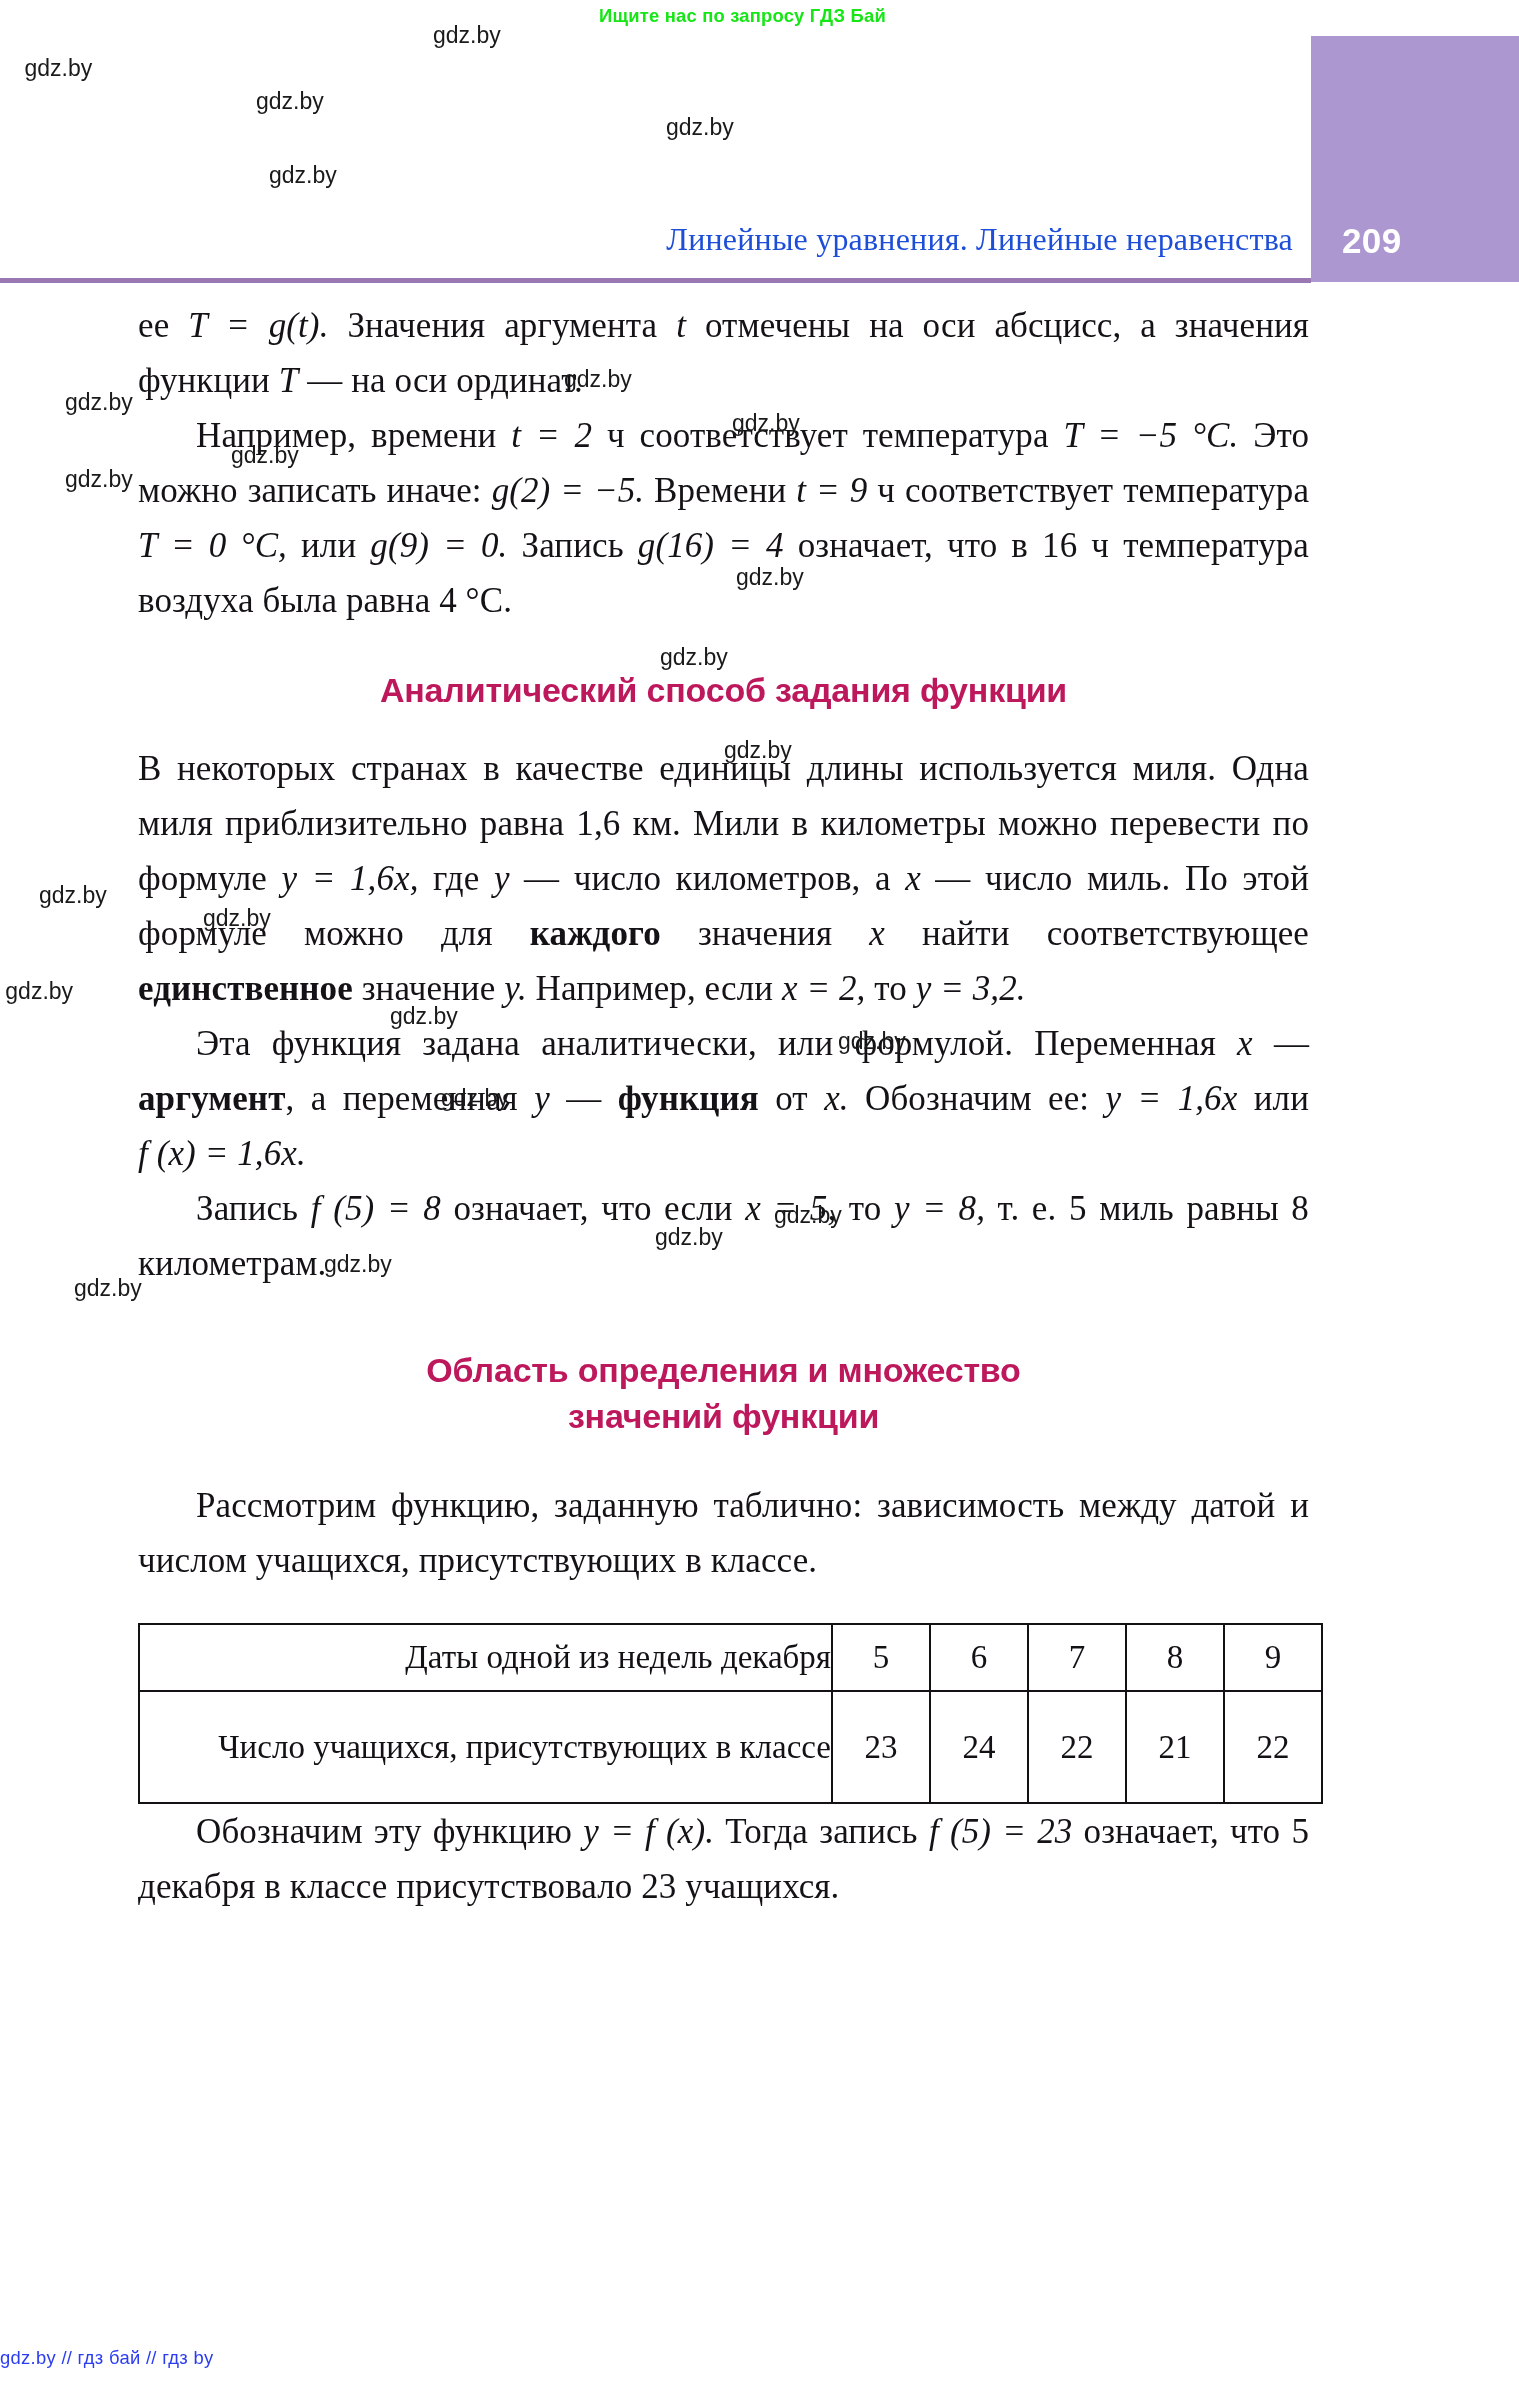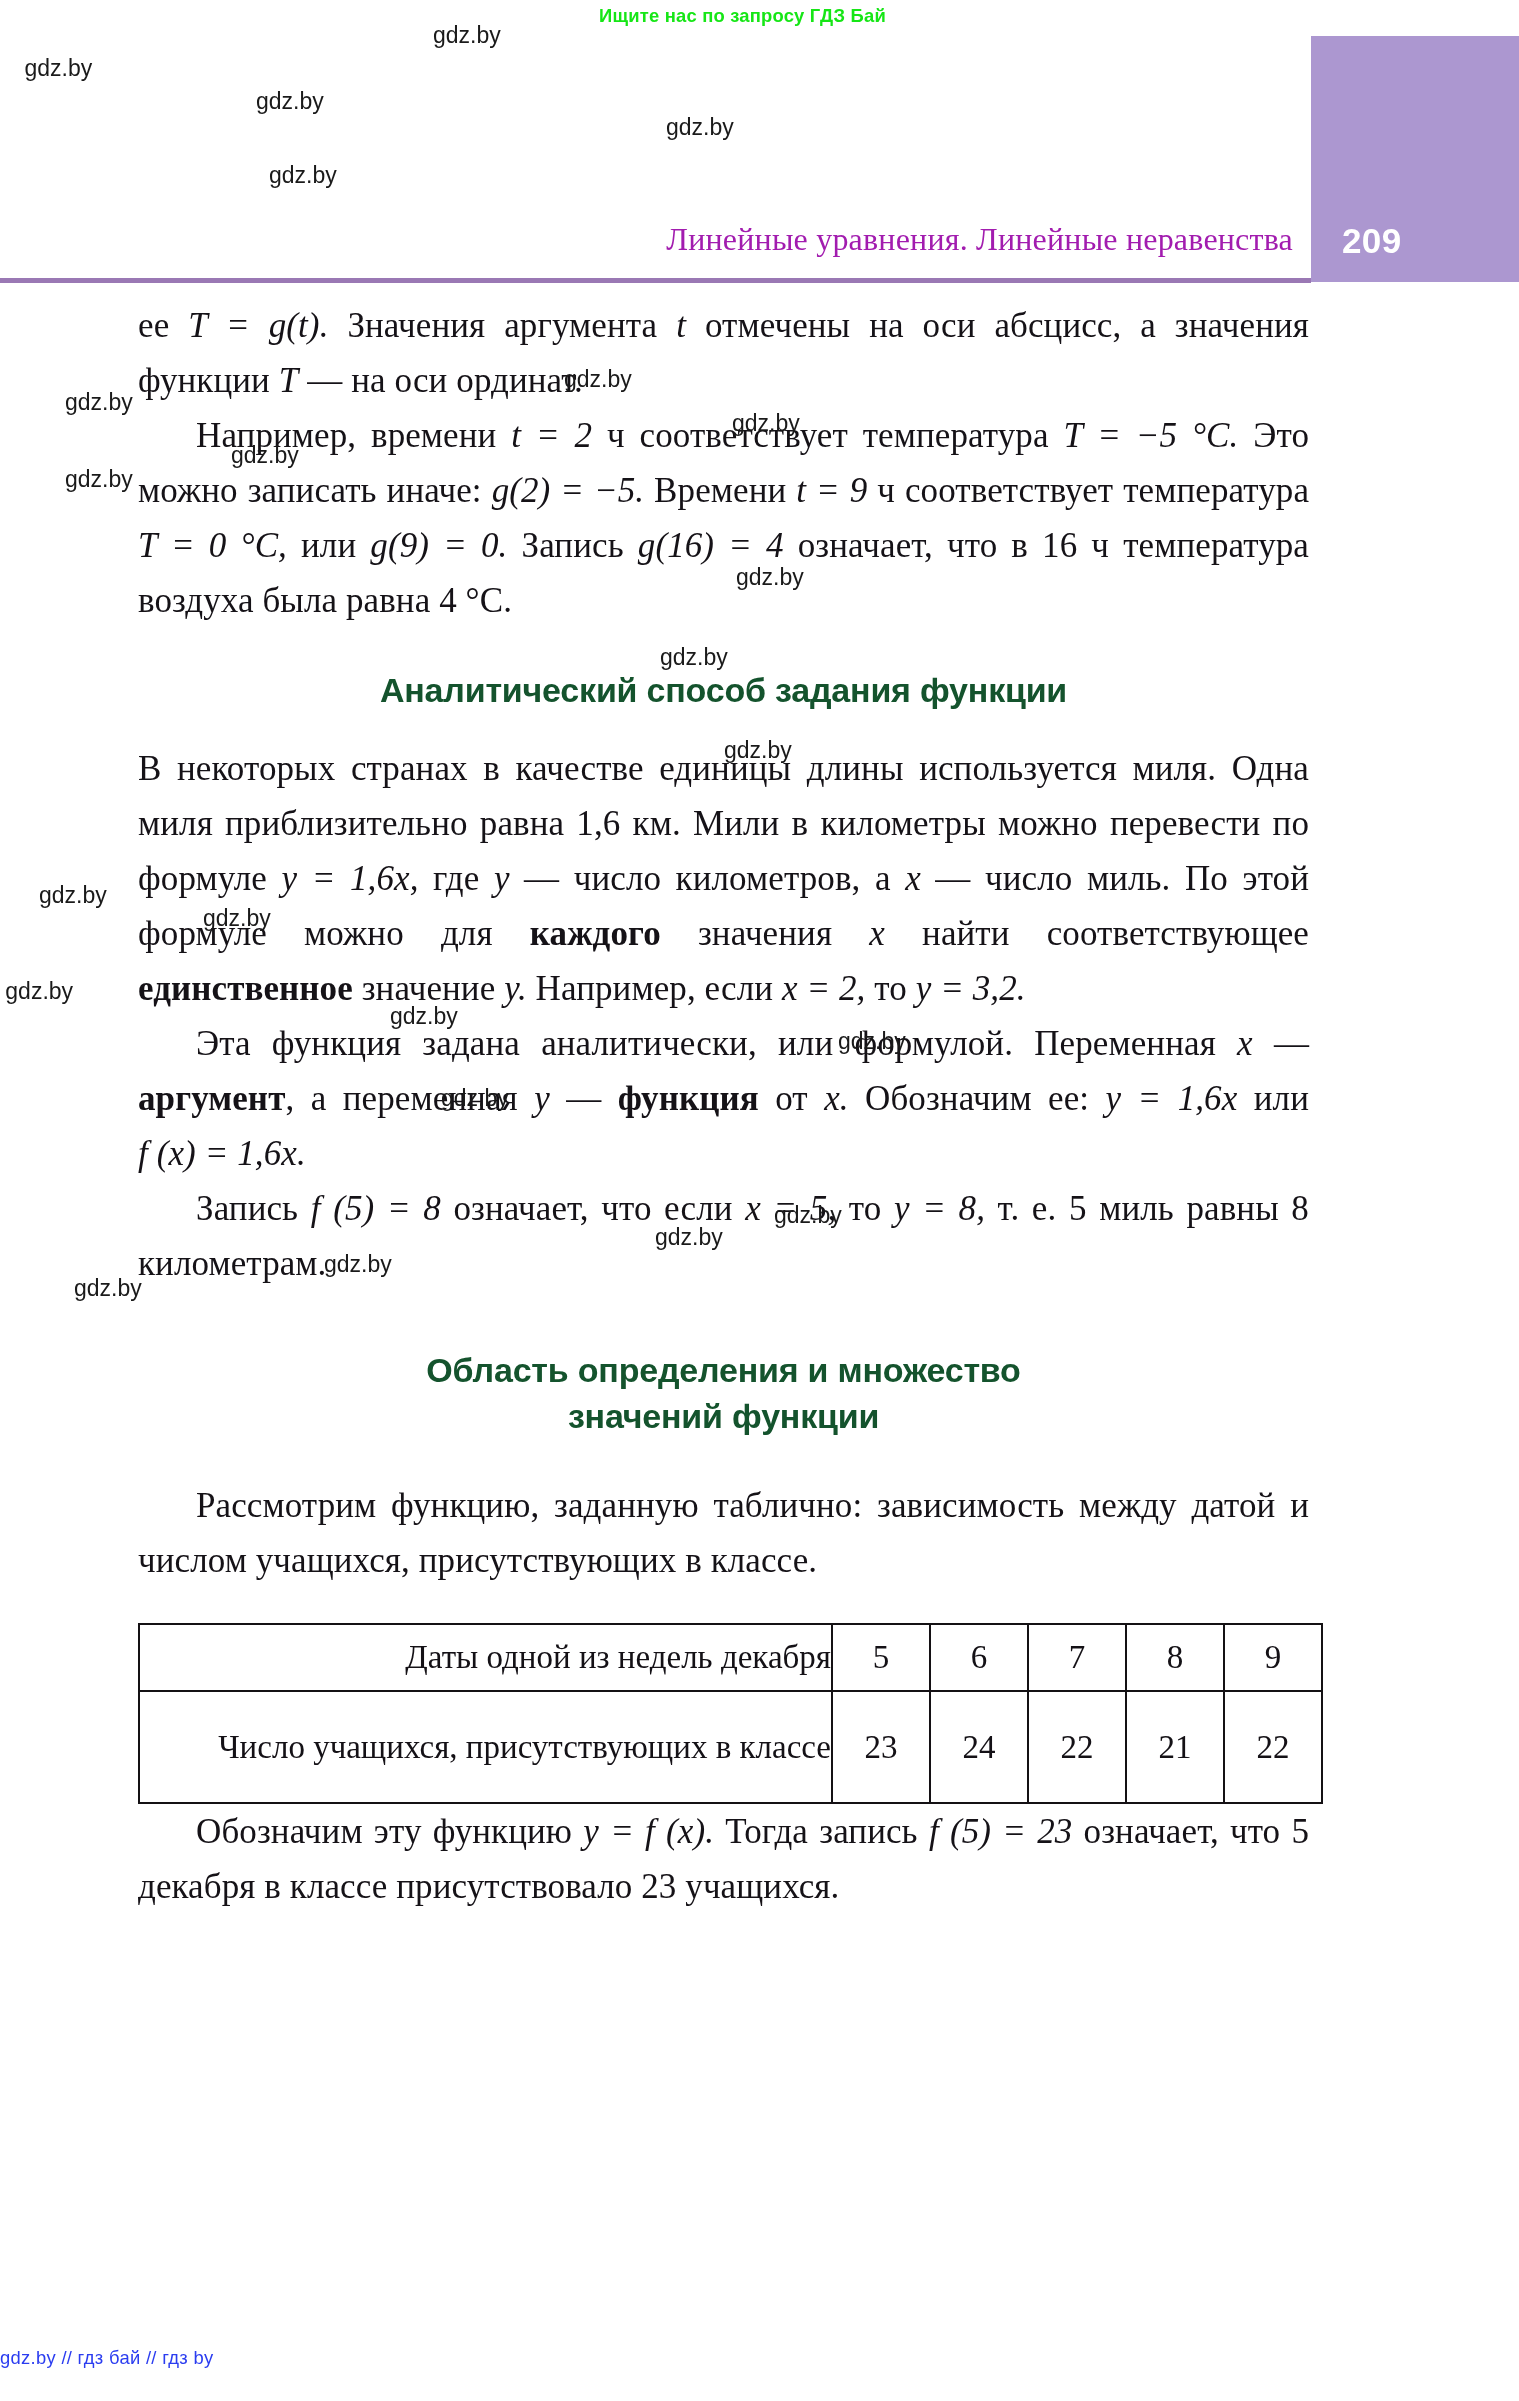--- a/index.html
+++ b/index.html
@@ -57,21 +57,21 @@
     letter-spacing: 0.4px;
   }
   .running-title {
     position: absolute;
     left: 0;
     top: 221px;
     width: 1293px;
     text-align: right;
     font-family: "Liberation Serif", serif;
     font-size: 32px;
-    color: #a21caf;
+    color: #1d4ed8;
     letter-spacing: 0.2px;
   }
   .header-rule {
     position: absolute;
     left: 0;
     top: 278px;
     width: 1311px;
     height: 5.3px;
     background: #9a78b4;
   }
@@ -97,21 +97,21 @@
   .nb { white-space: nowrap; }
   b.bd { font-weight: 700; }
 
   h2.section-head {
     margin: 0;
     font-family: "Liberation Sans", sans-serif;
     font-weight: 700;
     font-size: 34px;
     line-height: 46px;
     text-align: center;
-    color: #14532d;
+    color: #be185d;
     letter-spacing: -0.2px;
   }
   .gap-before-head { height: 39px; }
   .gap-after-head  { height: 28px; }
   .gap-before-head2 { height: 56px; }
   .gap-after-head2  { height: 39px; }
 
   
   .tbl-wrap { margin-top: 35px; }
   table.data {

